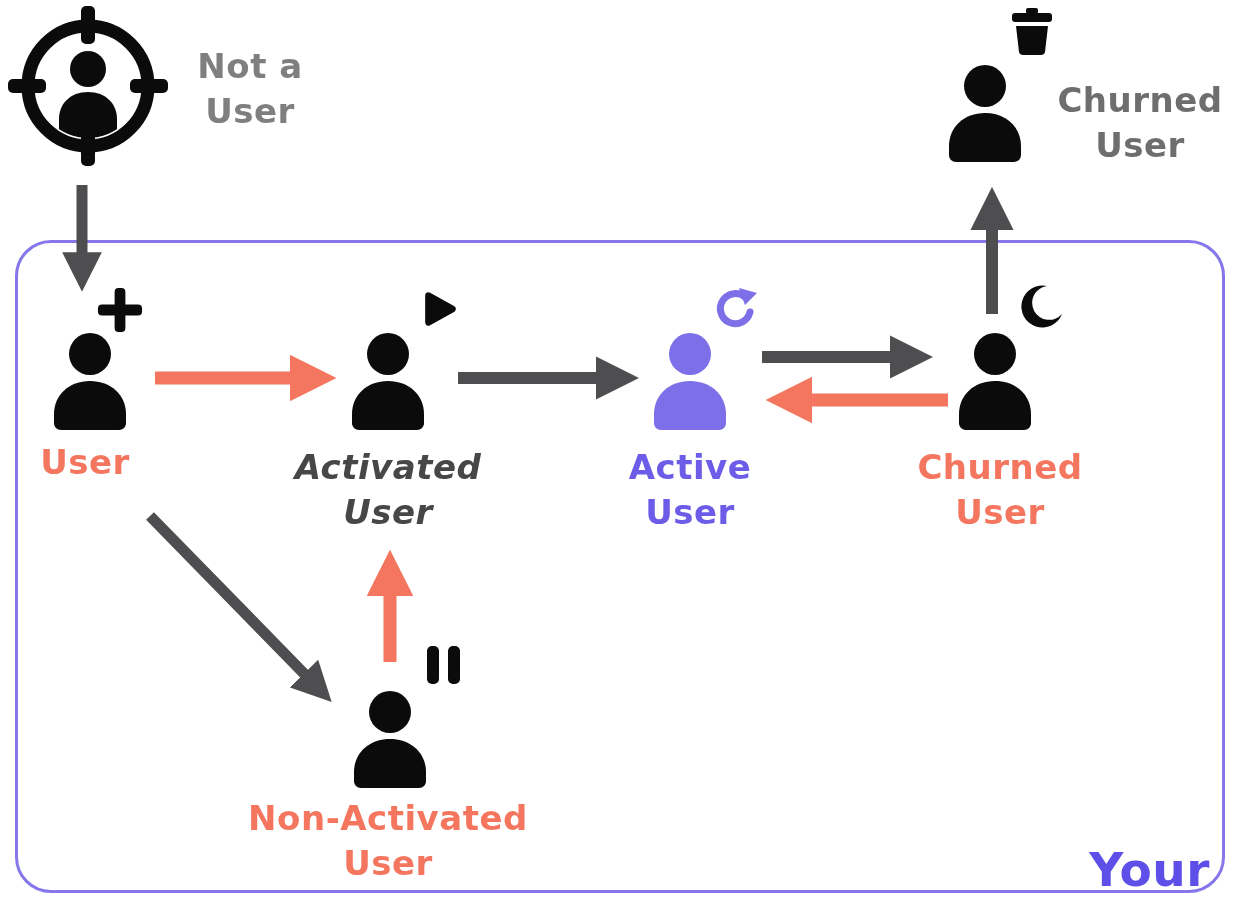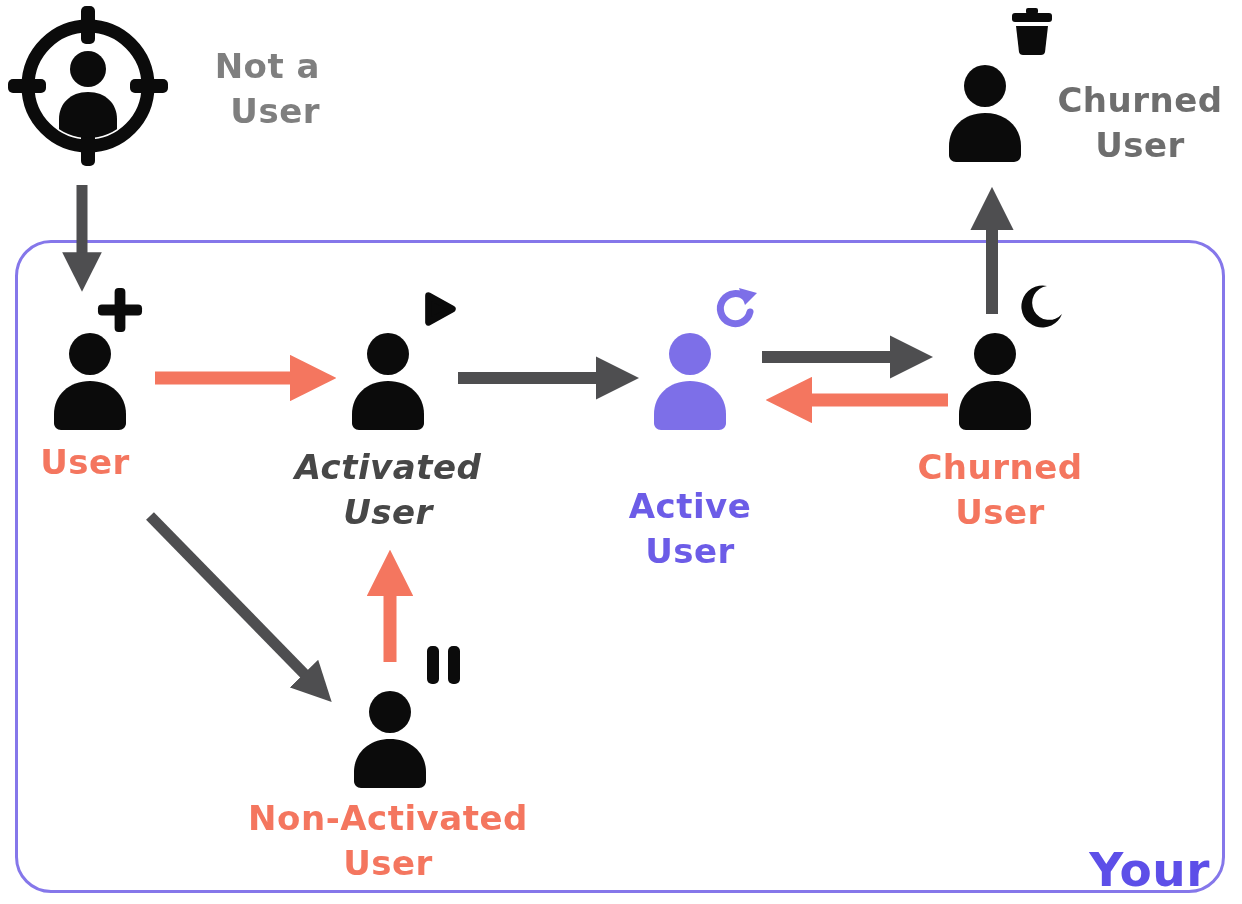--- a/index.html
+++ b/index.html
@@ -23,21 +23,21 @@
   }
   .arrow-layer{position:absolute;left:0;top:0;width:1242px;height:904px;pointer-events:none;}
   .abs{position:absolute;}
   .label{
     font-weight:700;text-align:center;font-size:34px;line-height:1.32;letter-spacing:0.5px;
   }
   .lbl-gray{color:var(--grayText,#7F7F7F);}
   .lbl-gray2{color:var(--grayText2,#6E6E6E);}
   .lbl-dark{color:var(--darkText,#474747);}
   .lbl-coral{color:var(--coral,#F4765F);}
-  .lbl-purple{color:var(--purpleText,#6C5CE7);margin-top:39px;}
+  .lbl-purple{color:var(--purpleText,#6C5CE7);}
   .reach-label{
     position:absolute;left:930px;top:842px;width:280px;text-align:right;
     font-weight:700;font-size:47px;letter-spacing:0.5px;color:var(--reachText,#5D4FE8);
   }
   svg{display:block;}
 </style>
 </head>
 <body>
 
 <div class="stage">
@@ -74,21 +74,21 @@
       <rect x="73" y="0" width="14" height="38" rx="5" style="fill:var(--black,#0B0B0B)"></rect>
       <rect x="73" y="122" width="14" height="38" rx="5" style="fill:var(--black,#0B0B0B)"></rect>
       <rect x="0" y="73" width="38" height="14" rx="5" style="fill:var(--black,#0B0B0B)"></rect>
       <rect x="122" y="73" width="38" height="14" rx="5" style="fill:var(--black,#0B0B0B)"></rect>
       <g clip-path="url(#targetClip)">
         <circle cx="80" cy="63" r="18" style="fill:var(--black,#0B0B0B)"></circle>
         <path d="M80 86 C62 86 51 98 51 113 L51 134 L109 134 L109 113 C109 98 98 86 80 86 Z" style="fill:var(--black,#0B0B0B)"></path>
       </g>
     </svg>
   </div>
-  <div class="abs label lbl-gray" style="left:180px;top:44px;width:140px;text-align:right;">
+  <div class="abs label lbl-gray" style="left:180px;top:44px;width:140px;">
     <div>Not a</div>
     <div>User</div>
   </div>
 
   <div class="abs" style="left:40px;top:330px;">
     <svg width="100" height="100" viewBox="0 0 100 100">
       <circle cx="50" cy="24" r="21" style="fill:var(--black,#0B0B0B)"></circle>
       <path d="M50 51 C29 51 14 65 14 84 L14 93 C14 97 17 100 21 100 L79 100 C83 100 86 97 86 93 L86 84 C86 65 71 51 50 51 Z" style="fill:var(--black,#0B0B0B)"></path>
     </svg>
   </div>

